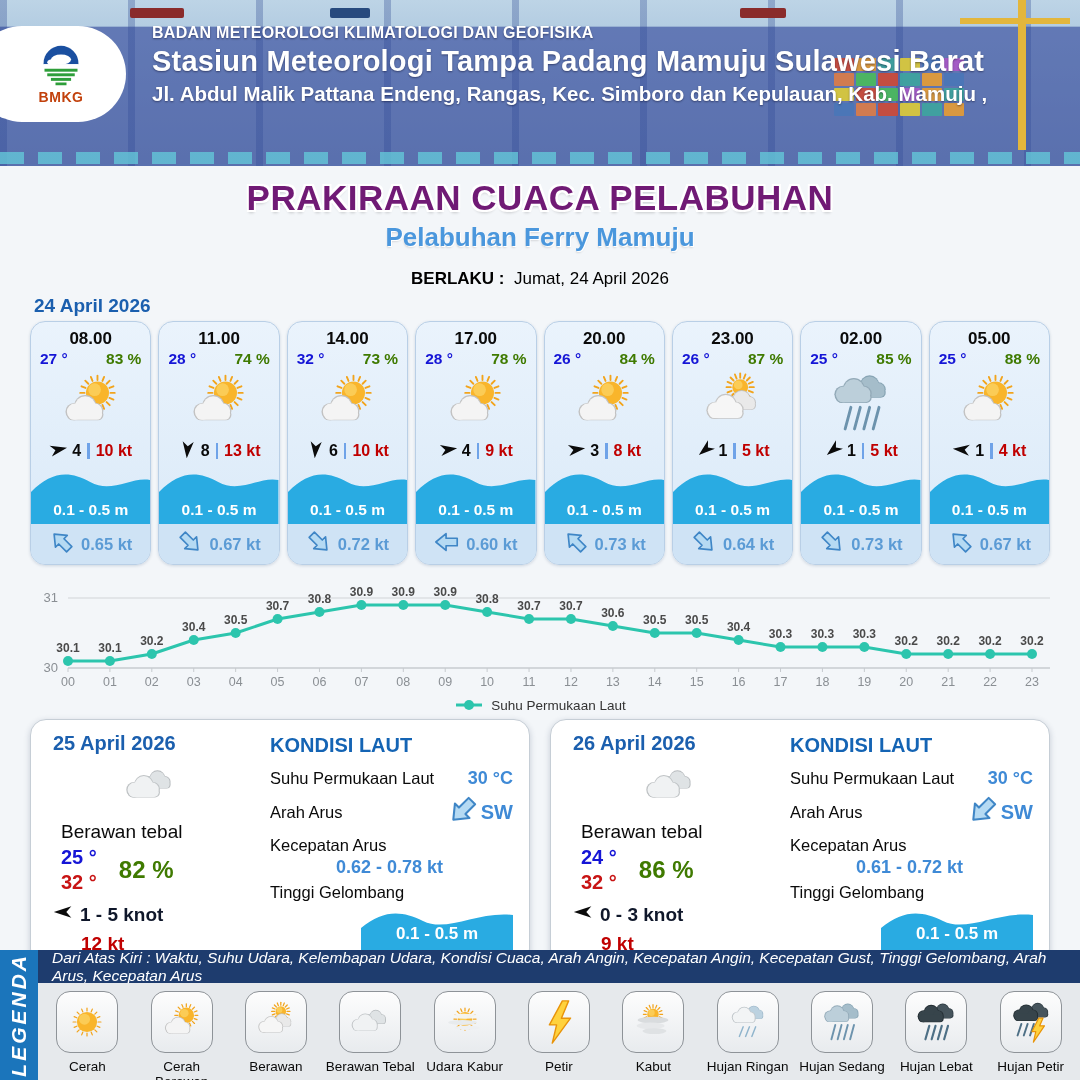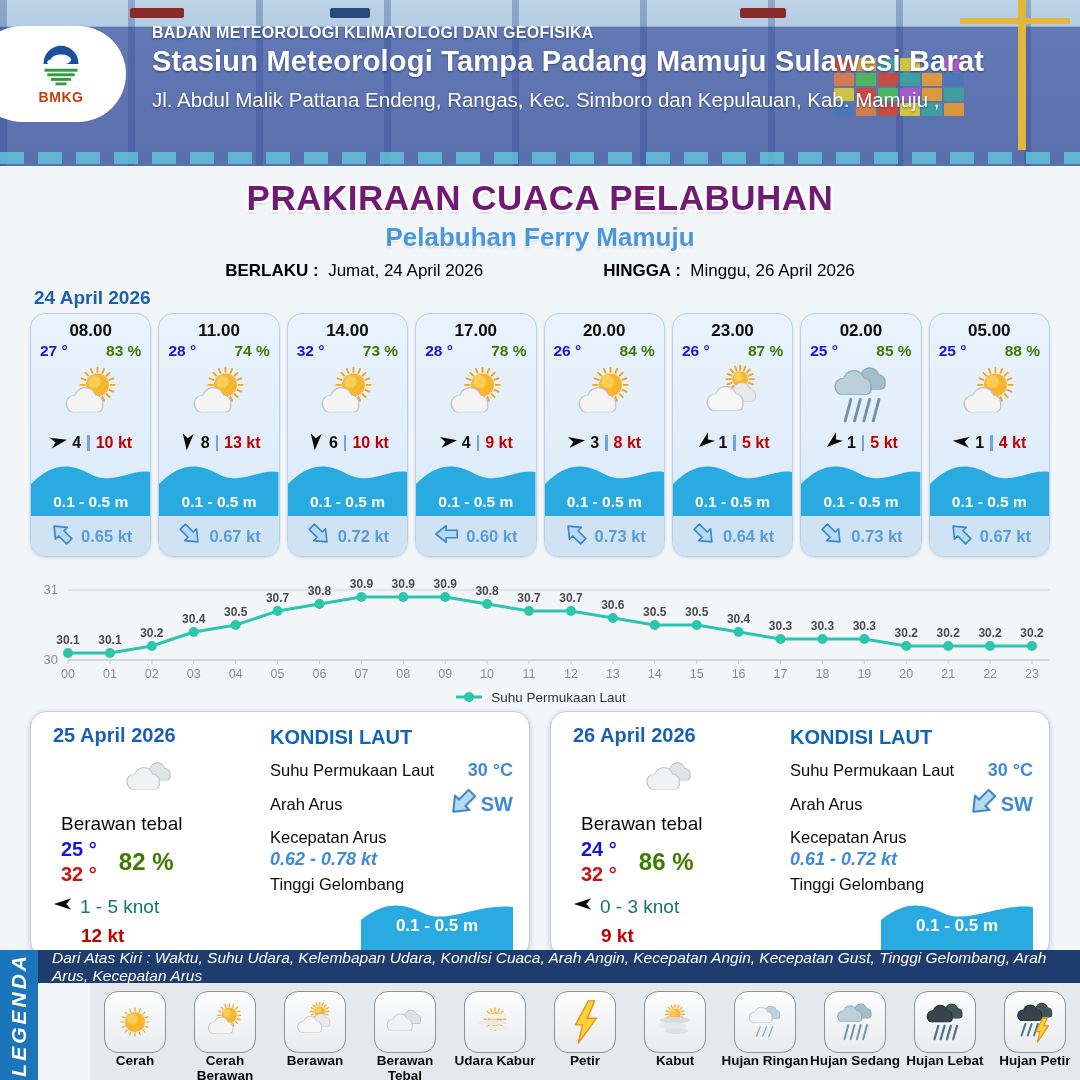--- a/index.html
+++ b/index.html
@@ -15,28 +15,28 @@
   .containers{position:absolute;right:116px;top:58px;display:grid;grid-template-columns:repeat(6,20px);grid-auto-rows:13px;gap:2px;opacity:.95;}
   .containers div{border-radius:1px;}
   .seats{position:absolute;left:0;right:0;bottom:2px;height:12px;
          background:repeating-linear-gradient(90deg,#63c6d8 0 24px,transparent 24px 38px);opacity:.8;}
   .logo-pill{position:absolute;left:-26px;top:26px;width:152px;height:96px;background:#fff;border-radius:52px;
              display:flex;flex-direction:column;align-items:center;justify-content:center;padding-left:22px;box-sizing:border-box;z-index:3;}
   .logo-pill .bmkg-label{font-size:14px;font-weight:bold;color:#c2410c;letter-spacing:.5px;margin-top:1px;}
   .header-text{position:absolute;left:152px;top:24px;right:14px;color:#fff;z-index:2;text-shadow:0 1px 2px rgba(0,0,30,.45);}
   .ht-agency{font-size:16px;font-weight:bold;letter-spacing:.3px;}
   .ht-station{font-size:29px;font-weight:bold;margin-top:3px;letter-spacing:.2px;}
-  .ht-addr{font-size:20.5px;margin-top:9px;line-height:1.25;}
+  .ht-addr{font-size:20.5px;margin-top:3px;line-height:1.25;font-weight:bold;}
   
   .title-sec{text-align:center;padding-top:12px;}
   .main-title{font-size:35px;font-weight:800;color:#701a75;letter-spacing:.5px;
               text-shadow:2px 2px 0 #fff,-2px -2px 0 #fff,2px -2px 0 #fff,-2px 2px 0 #fff,0 3px 3px rgba(0,0,0,.18);}
   .sub-title{font-size:26px;font-weight:800;color:#4a97dd;margin-top:4px;
              text-shadow:1px 1px 0 #fff,0 2px 2px rgba(0,0,0,.12);}
-  .valid-row{margin-top:8px;font-size:17px;color:#000;display:flex;justify-content:center;gap:120px;}
+  .valid-row{margin-top:16px;font-size:17px;color:#000;display:flex;justify-content:center;gap:120px;}
   .valid-row b{font-weight:bold;}
   
   .date-label{margin:6px 0 4px 34px;font-size:19px;font-weight:bold;color:#1b5fae;}
   .cards{display:flex;gap:7px;margin:0 30px;height:244px;}
   .hcard{flex:1;background:linear-gradient(180deg,#eaf3fc 0,#d9e9f8 100%);border:1px solid #b9cfe6;border-radius:15px;
          display:flex;flex-direction:column;overflow:hidden;box-shadow:0 1px 3px rgba(40,70,110,.18);}
   .h-time{margin-top:7px;text-align:center;font-size:17px;font-weight:bold;color:#0a0a0a;}
   .h-th{display:flex;justify-content:space-between;padding:1px 9px 0 9px;font-size:15.5px;font-weight:bold;}
   .h-temp{color:#1515d6;}
   .h-hum{color:#3f7a00;}
@@ -61,43 +61,43 @@
   .p-left{width:205px;display:flex;flex-direction:column;}
   .p-date{font-size:20px;font-weight:bold;color:#1b5fae;margin-left:6px;}
   .p-icon{height:62px;display:flex;justify-content:center;}
   .p-icon svg{height:62px;width:110px;}
   .p-cond{font-size:19px;color:#0a0a0a;margin:4px 0 2px 14px;}
   .p-temps{display:flex;align-items:center;margin-left:14px;}
   .p-tcol{display:flex;flex-direction:column;line-height:1.25;font-size:20px;font-weight:bold;}
   .p-tmin{color:#1515d6;}
   .p-tmax{color:#c81414;}
   .p-hum{font-size:24px;font-weight:bold;color:#3f7a00;margin-left:22px;}
-  .p-wind{display:flex;align-items:center;gap:7px;margin:7px 0 0 6px;font-size:19px;font-weight:normal;color:#0f766e;}
+  .p-wind{display:flex;align-items:center;gap:7px;margin:7px 0 0 6px;font-size:19px;font-weight:bold;color:#0f172a;}
   .p-gust{font-size:19px;font-weight:bold;color:#c00000;margin:6px 0 0 34px;}
   .p-right{flex:1;padding-left:18px;display:flex;flex-direction:column;}
   .p-sea-title{font-size:20px;font-weight:bold;color:#1464b4;margin:2px 0 6px 0;}
   .sea-row{display:flex;justify-content:space-between;align-items:center;font-size:16.5px;color:#0a0a0a;margin-top:5px;}
   .sea-val{font-size:18px;font-weight:bold;color:#3f8ad6;}
   .sea-dir{display:flex;align-items:center;gap:2px;font-size:20px;font-weight:bold;color:#3f8ad6;}
-  .sea-speed-row{text-align:left;font-size:18px;font-weight:bold;color:#3f8ad6;margin-top:2px;padding-right:4px;font-style:italic;}
+  .sea-speed-row{text-align:center;font-size:18px;font-weight:bold;color:#3f8ad6;margin-top:2px;padding-right:4px;}
   .wave-badge{position:relative;width:152px;height:56px;align-self:flex-end;margin-top:2px;}
   .wave-badge svg{position:absolute;inset:0;}
   .wave-badge span{position:absolute;left:0;right:0;bottom:8px;text-align:center;color:#fff;font-size:17px;font-weight:bold;}
   
   .legend{position:absolute;left:0;right:0;bottom:0;height:130px;display:flex;}
   .legend-bar{width:38px;background:#1b75bb;display:flex;align-items:center;justify-content:center;}
   .legend-bar span{writing-mode:vertical-rl;transform:rotate(180deg);color:#fff;font-size:21px;font-weight:bold;font-style:italic;letter-spacing:3px;}
-  .legend-right{flex:1;display:flex;flex-direction:column;align-items:flex-end;}
+  .legend-right{flex:1;display:flex;flex-direction:column;}
   .legend-strip{height:33px;background:#1e3c6e;color:#fff;font-size:15.5px;font-style:italic;display:flex;align-items:center;padding-left:14px;}
   .legend-body{flex:1;background:#e6e9ec;display:flex;justify-content:space-evenly;align-items:flex-start;padding-top:8px;}
   .legend-item{width:90px;display:flex;flex-direction:column;align-items:center;}
   .legend-tile{width:60px;height:60px;border:1.5px solid #8e9398;border-radius:14px;background:linear-gradient(180deg,#fdfdfd,#e8ebee);
                display:flex;align-items:center;justify-content:center;}
   .legend-tile svg{width:48px;height:48px;}
-  .legend-item .ll{margin-top:0;font-size:13.5px;color:#0a0a0a;text-align:center;font-weight:bold;}
+  .legend-item .ll{margin-top:6px;font-size:13.5px;color:#0a0a0a;text-align:center;}
 </style>
 </head>
 <body>
 
 <div class="page">
 
   <div class="header">
     <div class="beams"></div>
     <div class="ship" style="left:130px;width:54px;background:#8a2b2b;"></div>
     <div class="ship" style="left:330px;width:40px;background:#274a7e;"></div>
@@ -152,21 +152,20 @@
         <div>Jl. Abdul Malik Pattana Endeng, Rangas, Kec. Simboro dan Kepulauan, Kab. Mamuju ,</div>
       </div>
     </div>
   </div>
 
   <div class="title-sec">
     <div class="main-title">PRAKIRAAN CUACA PELABUHAN</div>
     <div class="sub-title">Pelabuhan Ferry Mamuju</div>
     <div class="valid-row">
       <span><b>BERLAKU :</b>&nbsp; <span>Jumat, 24 April 2026</span></span>
-      <span><b>HINGGA :</b>&nbsp; <span>Minggu, 26 April 2026</span></span>
     </div>
   </div>
 
   <div class="date-label">24 April 2026</div>
   <div class="cards" id="cards">
   <div class="hcard">
     <div class="h-time">08.00</div>
     <div class="h-th">
       <span class="h-temp">27 °</span>
       <span class="h-hum">83 %</span>

